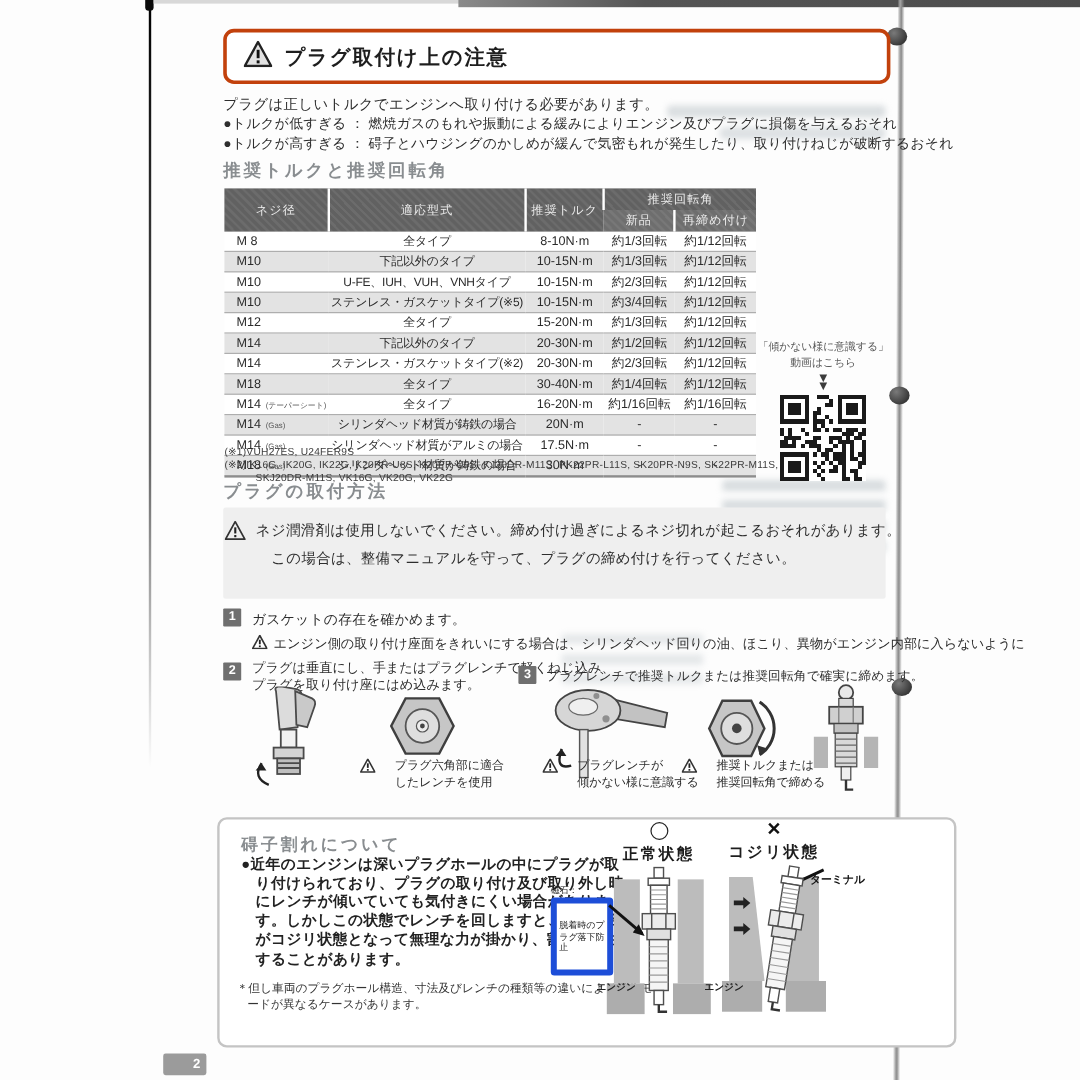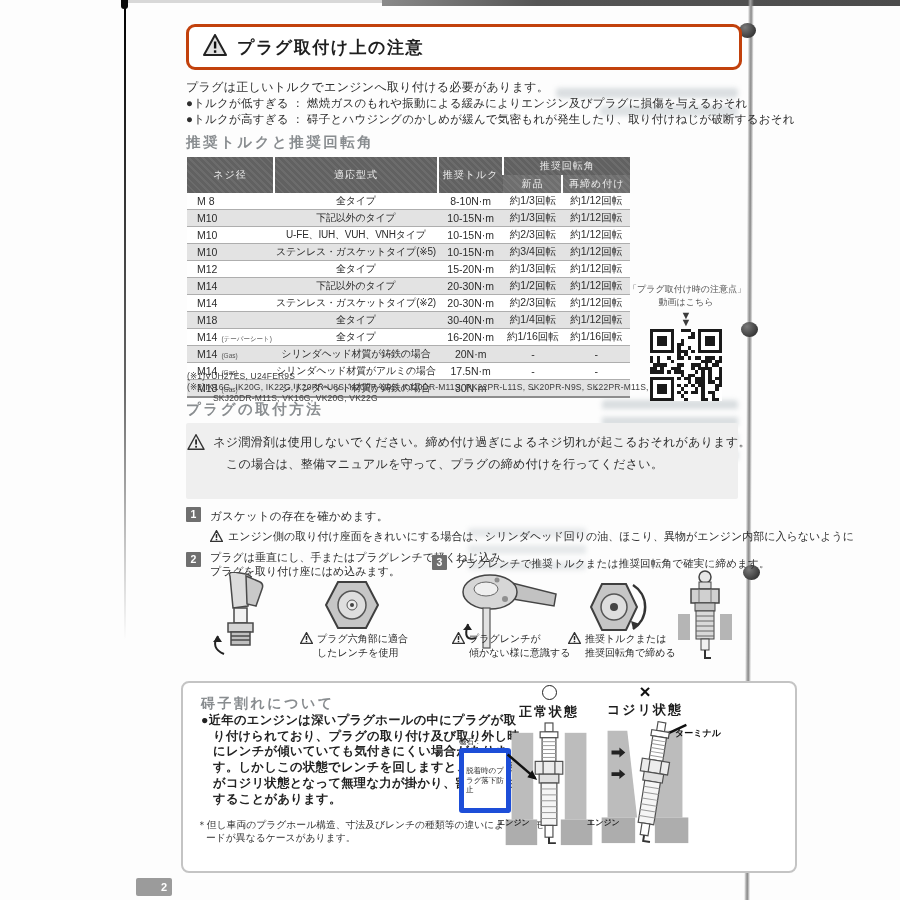--- a/index.html
+++ b/index.html
@@ -64,21 +64,21 @@
   .warn-box .row{display:flex;align-items:flex-start;justify-content:center;}
   .warn-line{font-size:12px;color:#2d2d2d;line-height:1.75;letter-spacing:.3px;white-space:nowrap;}
   .warn-indent{padding-left:26px;}
 
   .stepnum{width:15px;height:15px;background:#6f6f6f;color:#fff;font-size:10.5px;font-weight:bold;
     text-align:center;line-height:15px;border-radius:1px;}
   .step-text{font-size:11.5px;color:#2d2d2d;letter-spacing:.2px;white-space:nowrap;}
   .step-note{font-size:11px;color:#2d2d2d;display:flex;align-items:center;gap:5px;white-space:nowrap;}
   .step-lines{font-size:11px;color:#2d2d2d;line-height:1.25;white-space:nowrap;}
 
-  .illo-cap{font-size:10px;color:#2b2b2b;line-height:1.35;display:flex;gap:4px;white-space:nowrap;}
+  .illo-cap{font-size:10px;color:#2b2b2b;line-height:1.35;display:flex;gap:16px;white-space:nowrap;}
 
   
   .insulator-box{left:181px;top:681px;width:616px;height:192px;border:2px solid #c4c4c4;border-radius:8px;
     background:#fff;box-sizing:border-box;}
   .ins-body{left:18px;top:30px;width:315px;font-size:12.3px;font-weight:bold;color:#222;
     line-height:1.28;letter-spacing:.3px;text-indent:-12px;padding-left:12px;}
   .ins-foot{left:14px;top:136px;width:340px;font-size:9.8px;color:#333;line-height:1.3;
     text-indent:-9px;padding-left:9px;}
   .magnet-label{left:276px;top:54px;width:52px;font-size:7.5px;color:#222;line-height:1.3;}
   .magnet-box{border:5px solid #1d4ed8;border-radius:3px;padding:13px 2px;margin-top:1px;background:#fff;}
@@ -248,21 +248,21 @@
         <td>-</td>
       </tr>
     </tbody>
 </table>
 
 <div class="abs tbl-foot" style="top:371px;">(※1)VUH27ES, U24FER9S</div>
 <div class="abs tbl-foot" style="top:382px;">(※2)IK16G, IK20G, IK22G, K20PR-U8S, K20PR-U9S, KJ20DR-M11S, PK22PR-L11S, SK20PR-N9S, SK22PR-M11S,</div>
 <div class="abs tbl-foot" style="top:393px;padding-left:26px;">SKJ20DR-M11S, VK16G, VK20G, VK22G</div>
 
 <div class="abs qr-block">
-  <div class="qr-cap">「プラグ取付け時の注意点」</div>
+  <div class="qr-cap">「傾かない様に意識する」</div>
   <div class="qr-cap">動画はこちら</div>
   <div class="qr-arrows">
     <div>▼</div>
       <div>▼</div>
   </div>
   <div class="qr-code">
     <svg id="qr-svg" width="72" height="72" viewBox="0 0 63 63" shape-rendering="crispEdges">
       <rect x="0" y="0" width="63" height="63" fill="#fff"></rect>
       <g fill="#1a1a1a">
         <rect x="0" y="0" width="21" height="21"></rect>

